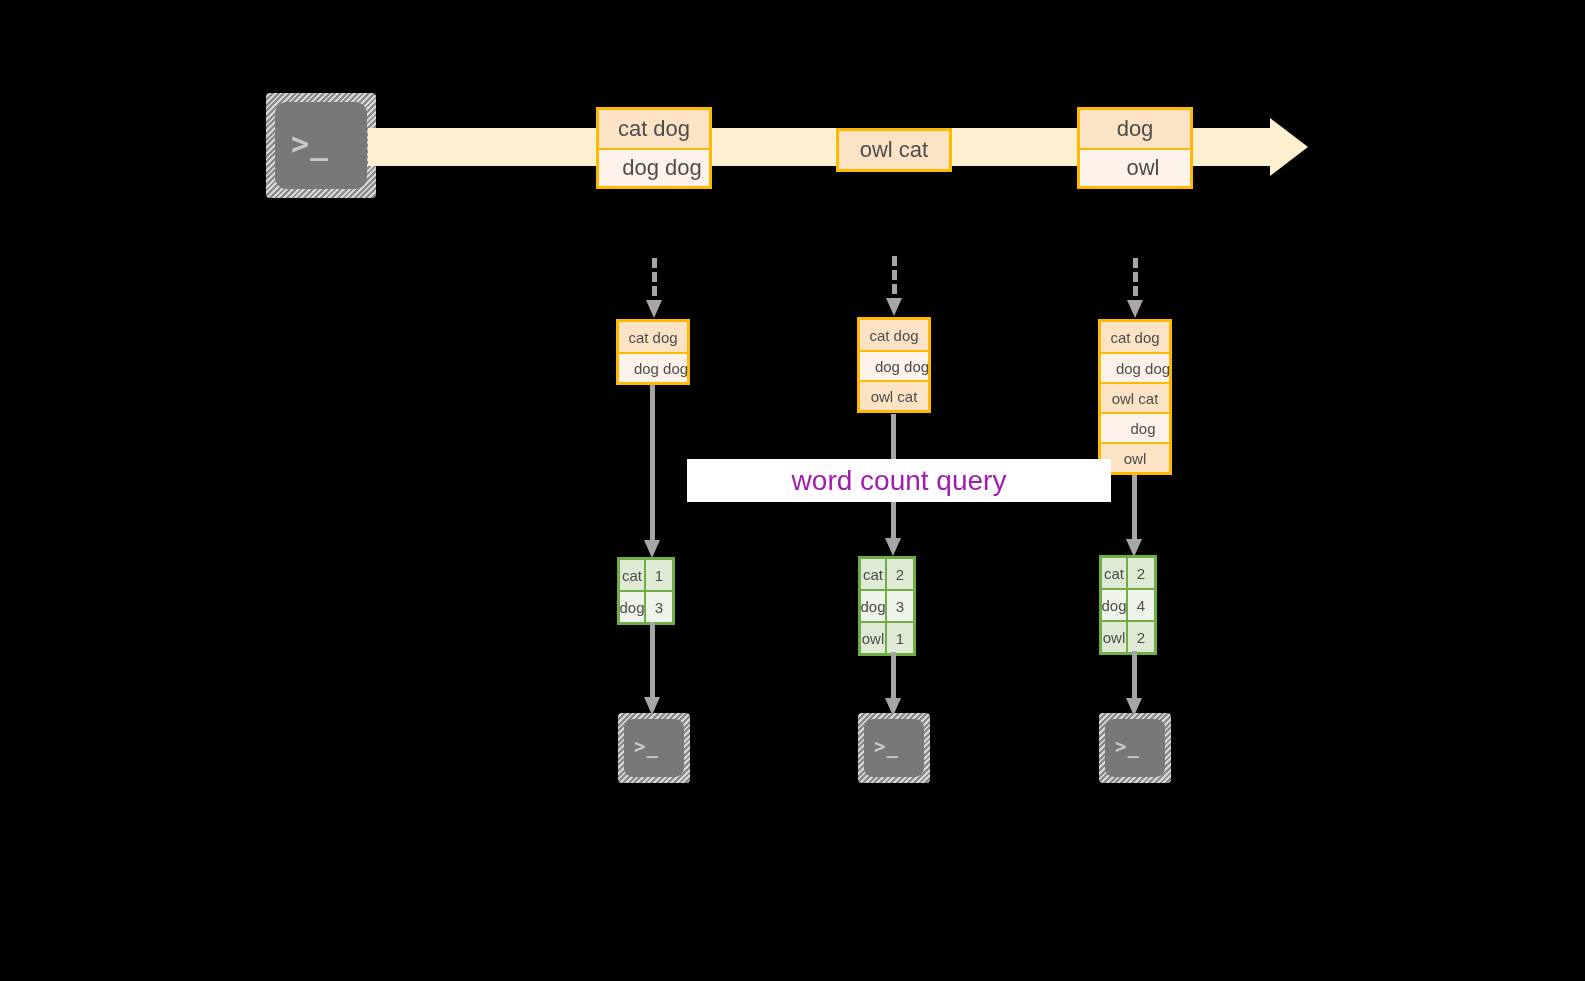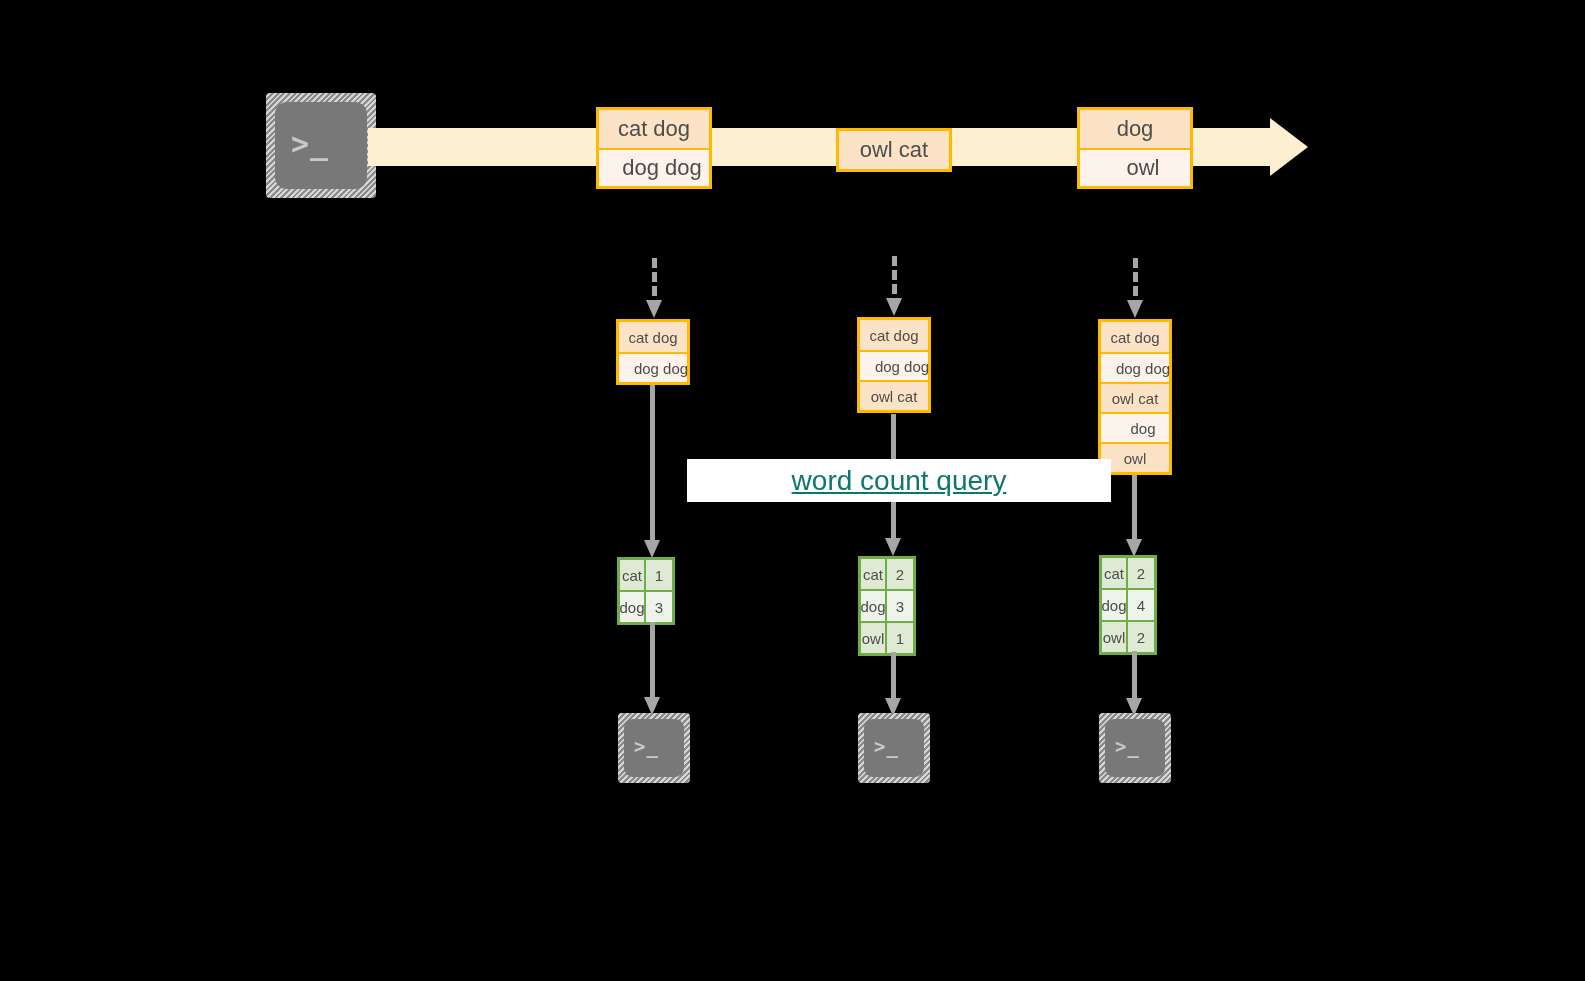--- a/index.html
+++ b/index.html
@@ -147,23 +147,22 @@
     border-width: 18px 8.5px 0 8.5px;
   }
 
   
   .banner {
     position: absolute;
     background: #ffffff;
     display: flex;
     align-items: center;
     justify-content: center;
-    color: #0f766e;
+    color: #a21caf;
     white-space: nowrap;
-    text-decoration: underline;
   }
 </style>
 </head>
 <body>
 
 <div id="canvas">
 
   <div class="terminal" style="left:266px; top:93px; width:110px; height:105px;">
     <div class="screen">
       <div class="prompt" style="left:16px; top:27px; font-size:30px;">&gt;_</div>

